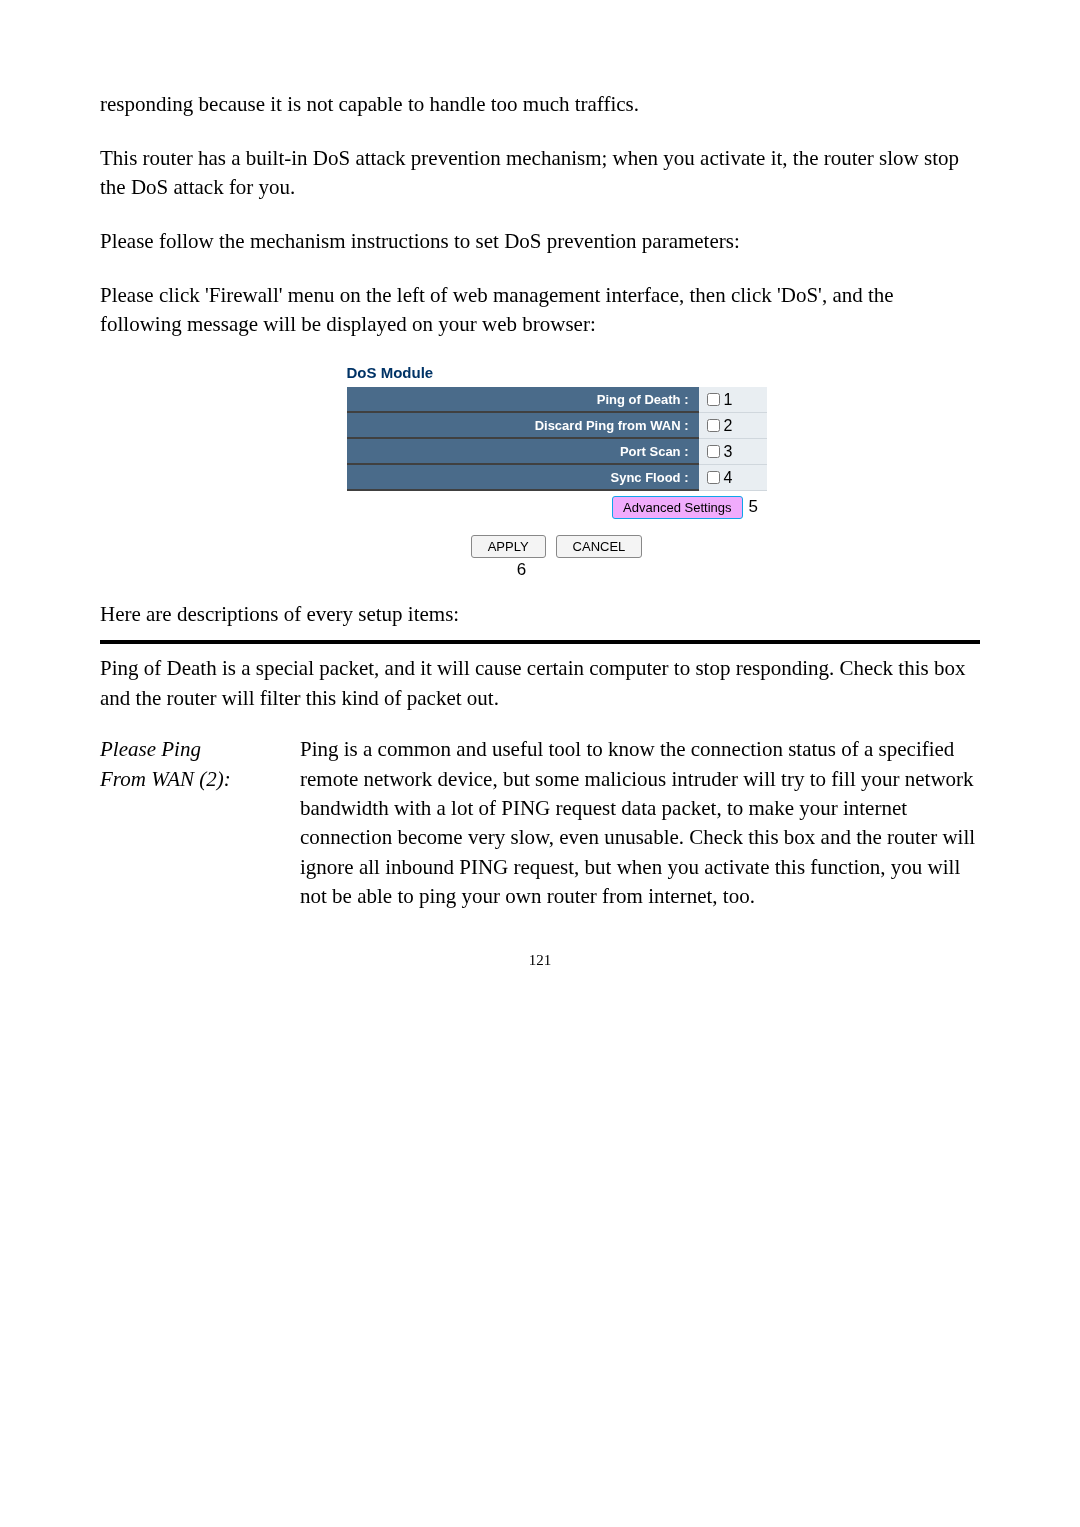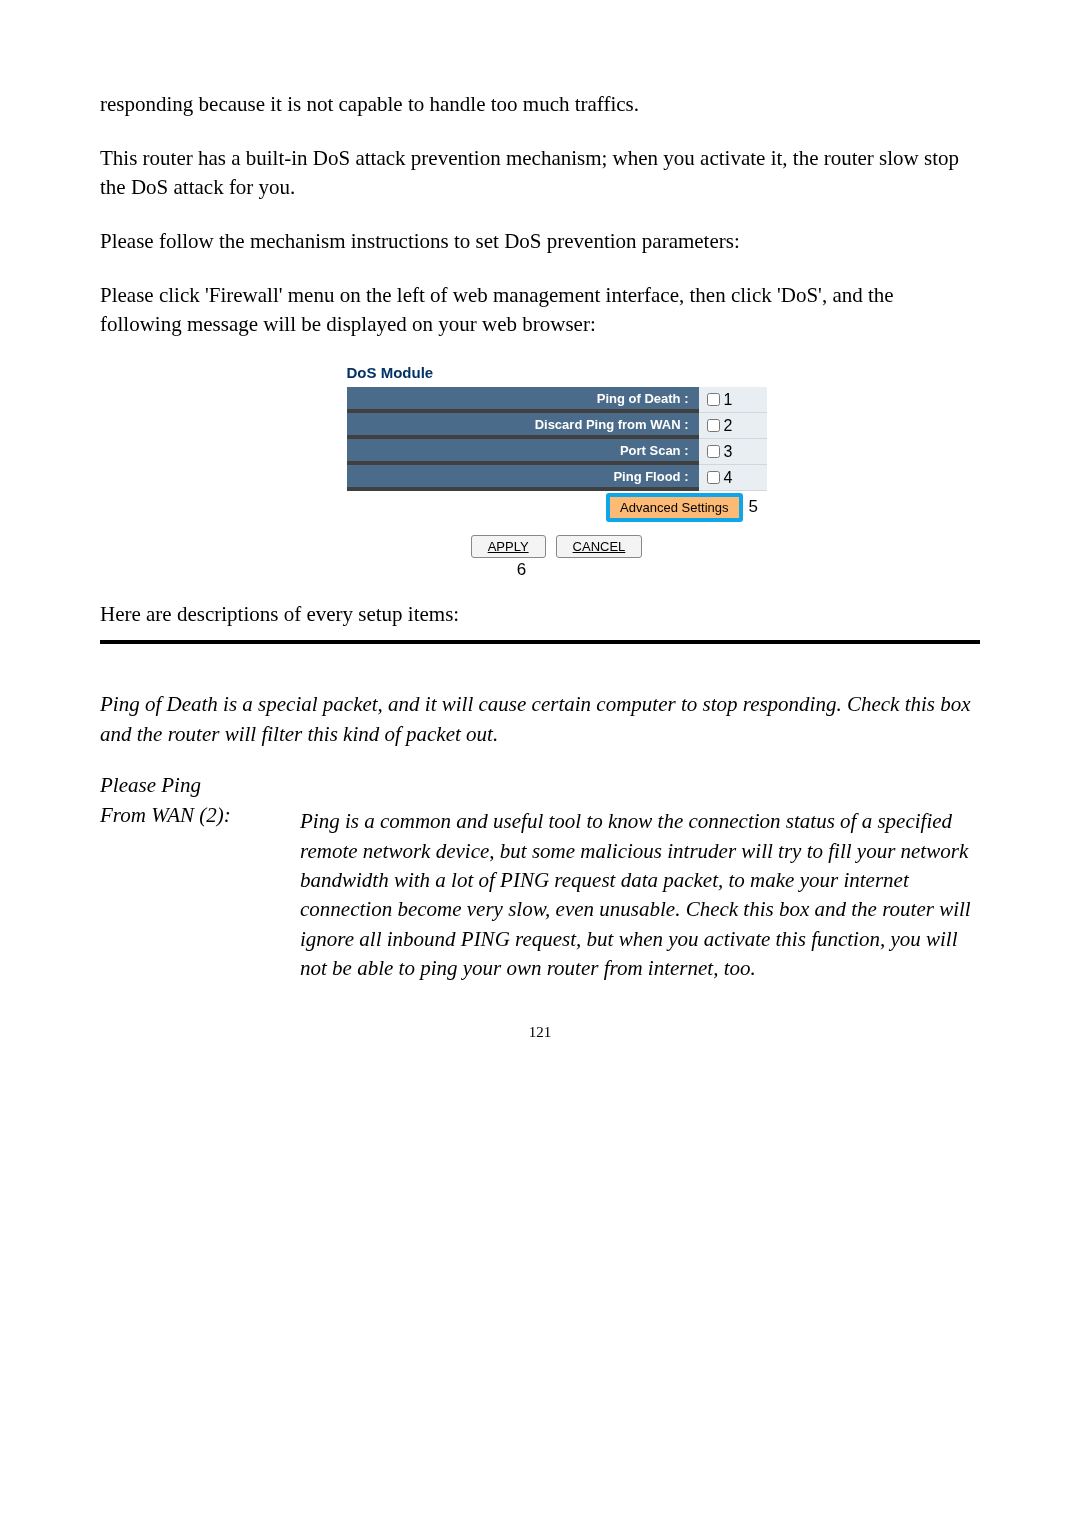--- a/index.html
+++ b/index.html
@@ -40,21 +40,21 @@
   .row-label {
     flex: 1;
     background: #4a6b8a;
     color: #fff;
     font-weight: bold;
     font-size: 13px;
     display: flex;
     align-items: center;
     justify-content: flex-end;
     padding-right: 10px;
-    border-bottom: 4px solid #404040;
+    border-bottom: 2px solid #404040;
   }
   .row-value {
     width: 60px;
     background: #e9eef2;
     display: flex;
     align-items: center;
     gap: 4px;
     padding-left: 8px;
     font-size: 16px;
     border-bottom: 1px solid #d0d7dd;
@@ -72,22 +72,22 @@
     display:flex;
     align-items:center;
     margin-top:2px;
     height:28px;
   }
   .adv-spacer { flex:1; }
   .adv-btn {
     font-family: Arial, sans-serif;
     font-size: 13px;
     padding: 3px 10px;
-    background:#fdba74;
-    border:4px solid #0ea5e9;
+    background:#f0abfc;
+    border:1px solid #0ea5e9;
     border-radius:3px;
   }
   .adv-num {
     width: 18px;
     text-align:left;
     padding-left:6px;
     font-size:17px;
     font-family: Arial, sans-serif;
   }
   .btn-row {
@@ -96,21 +96,20 @@
     gap:10px;
     margin-top:14px;
   }
   .btn {
     font-family: Arial, sans-serif;
     font-size: 13px;
     padding: 3px 16px;
     background:#f4f4f4;
     border:1px solid #888;
     border-radius:3px;
-    text-decoration:underline;
   }
   .six {
     text-align:center;
     font-family: Arial, sans-serif;
     font-size:17px;
     margin-top:2px;
     padding-right: 70px;
   }
   .desc-intro { margin: 18px 0 12px 0; line-height:1.35; }
   .thickrule { border:none; border-top:3px solid #000; margin:0; }
@@ -120,23 +119,21 @@
     margin: 4px 0 22px 0;
   }
   .item-label {
     width: 200px;
     font-style: italic;
     line-height:1.4;
     flex-shrink:0;
   }
   .item-text {
     flex:1;
-    font-style: italic;
     line-height:1.4;
-    margin-top:36px;
   }
   .pagenum {
     text-align:center;
     font-size:15px;
     margin-top:40px;
   }
 </style>
 </head>
 <body>
 
@@ -164,21 +161,21 @@
       </div>
     </div>
     <div class="row">
       <div class="row-label">Port Scan :</div>
       <div class="row-value">
         <input type="checkbox" style="">
         <span class="num">3</span>
       </div>
     </div>
     <div class="row">
-      <div class="row-label">Ping Flood :</div>
+      <div class="row-label">Sync Flood :</div>
       <div class="row-value">
         <input type="checkbox" style="">
         <span class="num">4</span>
       </div>
     </div>
 
     <div class="adv-row">
       <div class="adv-spacer"></div>
       <button class="adv-btn">Advanced Settings</button>
       <div class="adv-num">5</div>

